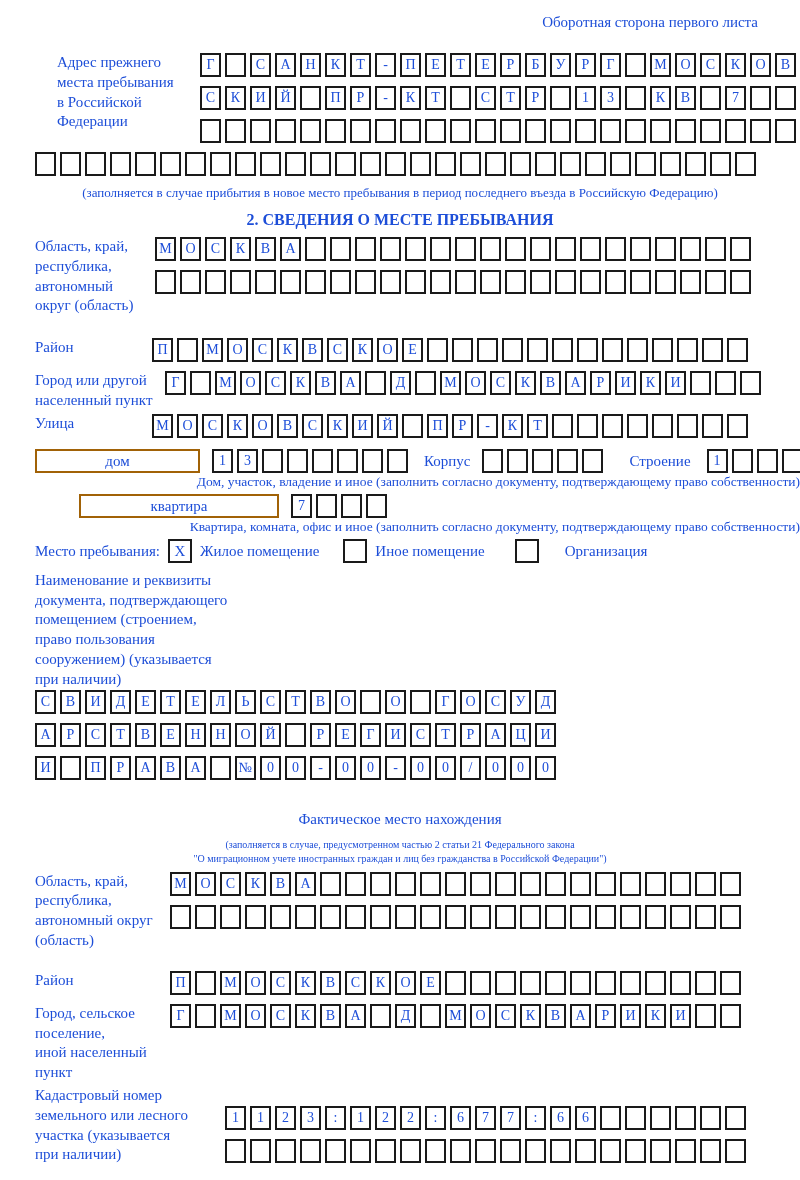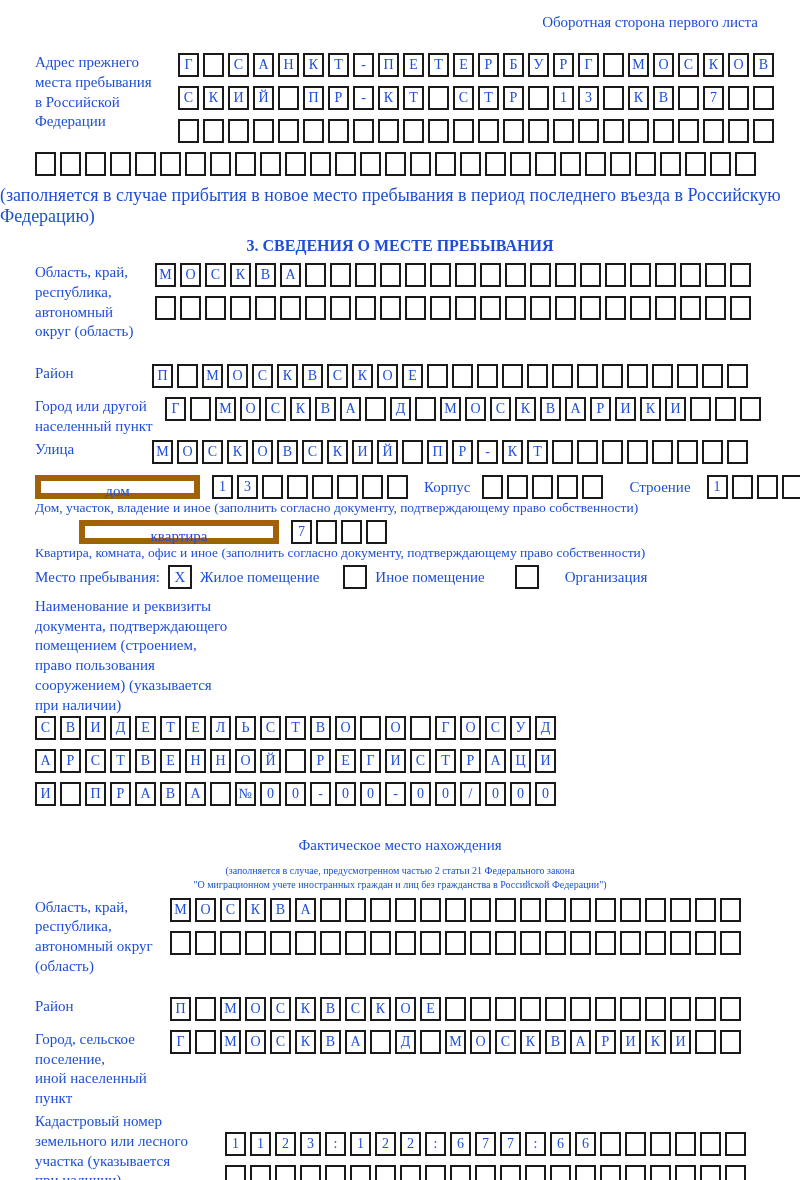--- a/index.html
+++ b/index.html
@@ -18,28 +18,28 @@
     width:17px; height:20px; border:2px solid #1a1a1a; margin-right:4px;
     text-align:center; font-size:14px; line-height:20px; vertical-align:top;
     font-family:"Liberation Serif",serif;
   }
 
   .field{ display:flex; margin-left:35px; }
   .flabel{ font-size:15px; line-height:1.32; flex-shrink:0; }
   .w143{ width:143px; } .w120{ width:120px; } .w117{ width:117px; }
   .w130{ width:130px; } .w135{ width:135px; } .w190{ width:190px; } .w215{ width:215px; }
 
-  .caption-center{ font-size:18px; margin-top:2px; }
-  .caption-left{ margin-left:35px; font-size:13.5px; margin-top:1px; margin-bottom:4px; }
+  .caption-center{ text-align:center; font-size:13px; margin-top:2px; }
+  .caption-left{ margin-left:35px; font-size:13.5px; margin-top:1px; margin-bottom:4px;text-align:right; }
   .sec-title{ text-align:center; font-weight:bold; font-size:16px; margin:10px 0 8px 0; }
   .sub-title{ text-align:center; font-weight:normal; font-size:15px; margin:14px 0 10px 0; }
   .note-line{ text-align:center; font-size:10px; line-height:1.4; }
 
   .labelbox{
-    box-sizing:border-box; border:6px solid #a16207; height:24px;
+    box-sizing:border-box; border:2px solid #a16207; height:24px;
     text-align:center; font-size:15px; line-height:21px; display:inline-block;
     vertical-align:top; margin-right:8px;
   }
   .inline-lab{ font-size:15px; line-height:24px; display:inline-block; vertical-align:top; }
   .chkbox{
     display:inline-block; box-sizing:content-box; width:20px; height:20px;
     border:2px solid #1a1a1a; text-align:center; font-size:15px; line-height:20px;
     vertical-align:top; margin:0 4px;
   }
   .stay-row{ margin-left:35px; white-space:nowrap; margin-top:4px; }
@@ -51,37 +51,37 @@
   } .mt6{margin-top:6px;} .mt3{margin-top:3px;}
   .gap{display:inline-block;}
 </style>
 </head>
 <body>
 
 <div class="page">
 
   <div class="back-note">Оборотная сторона первого листа</div>
 
-  <div class="field mt6" style="margin-top:22px;">
+  <div class="field mt6" style="margin-top:22px;justify-content:flex-end;">
     <div class="flabel w143">
         <div>Адрес прежнего</div>
         <div>места пребывания</div>
         <div>в Российской</div>
         <div>Федерации</div>
       </div>
     <div>
       <div class="crow"><span class="cell">Г</span><span class="cell"></span><span class="cell">С</span><span class="cell">А</span><span class="cell">Н</span><span class="cell">К</span><span class="cell">Т</span><span class="cell">-</span><span class="cell">П</span><span class="cell">Е</span><span class="cell">Т</span><span class="cell">Е</span><span class="cell">Р</span><span class="cell">Б</span><span class="cell">У</span><span class="cell">Р</span><span class="cell">Г</span><span class="cell"></span><span class="cell">М</span><span class="cell">О</span><span class="cell">С</span><span class="cell">К</span><span class="cell">О</span><span class="cell">В</span></div>
       <div class="crow"><span class="cell">С</span><span class="cell">К</span><span class="cell">И</span><span class="cell">Й</span><span class="cell"></span><span class="cell">П</span><span class="cell">Р</span><span class="cell">-</span><span class="cell">К</span><span class="cell">Т</span><span class="cell"></span><span class="cell">С</span><span class="cell">Т</span><span class="cell">Р</span><span class="cell"></span><span class="cell">1</span><span class="cell">3</span><span class="cell"></span><span class="cell">К</span><span class="cell">В</span><span class="cell"></span><span class="cell">7</span><span class="cell"></span><span class="cell"></span></div>
       <div class="crow"><span class="cell"></span><span class="cell"></span><span class="cell"></span><span class="cell"></span><span class="cell"></span><span class="cell"></span><span class="cell"></span><span class="cell"></span><span class="cell"></span><span class="cell"></span><span class="cell"></span><span class="cell"></span><span class="cell"></span><span class="cell"></span><span class="cell"></span><span class="cell"></span><span class="cell"></span><span class="cell"></span><span class="cell"></span><span class="cell"></span><span class="cell"></span><span class="cell"></span><span class="cell"></span><span class="cell"></span></div>
     </div>
   </div>
   <div class="crow" style="margin-left:35px;"><span class="cell"></span><span class="cell"></span><span class="cell"></span><span class="cell"></span><span class="cell"></span><span class="cell"></span><span class="cell"></span><span class="cell"></span><span class="cell"></span><span class="cell"></span><span class="cell"></span><span class="cell"></span><span class="cell"></span><span class="cell"></span><span class="cell"></span><span class="cell"></span><span class="cell"></span><span class="cell"></span><span class="cell"></span><span class="cell"></span><span class="cell"></span><span class="cell"></span><span class="cell"></span><span class="cell"></span><span class="cell"></span><span class="cell"></span><span class="cell"></span><span class="cell"></span><span class="cell"></span></div>
   <div class="caption-center">(заполняется в случае прибытия в новое место пребывания в период последнего въезда в Российскую Федерацию)</div>
 
-  <div class="sec-title">3. СВЕДЕНИЯ О МЕСТЕ ПРЕБЫВАНИЯ</div>
+  <div class="sec-title">2. СВЕДЕНИЯ О МЕСТЕ ПРЕБЫВАНИЯ</div>
 
   <div class="field">
     <div class="flabel w120">
         <div>Область, край,</div>
         <div>республика,</div>
         <div>автономный</div>
         <div>округ (область)</div>
       </div>
     <div>
       <div class="crow"><span class="cell">М</span><span class="cell">О</span><span class="cell">С</span><span class="cell">К</span><span class="cell">В</span><span class="cell">А</span><span class="cell"></span><span class="cell"></span><span class="cell"></span><span class="cell"></span><span class="cell"></span><span class="cell"></span><span class="cell"></span><span class="cell"></span><span class="cell"></span><span class="cell"></span><span class="cell"></span><span class="cell"></span><span class="cell"></span><span class="cell"></span><span class="cell"></span><span class="cell"></span><span class="cell"></span><span class="cell"></span></div>

